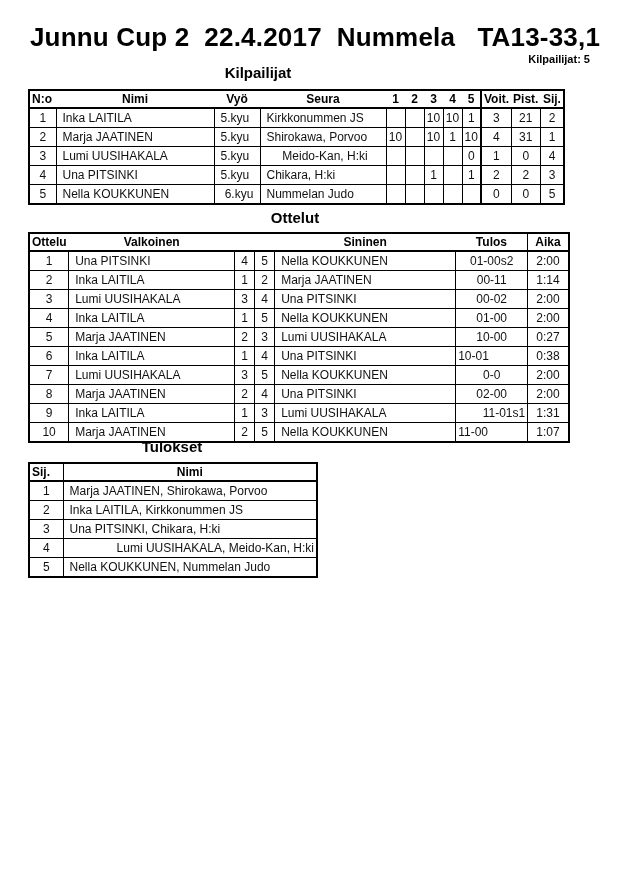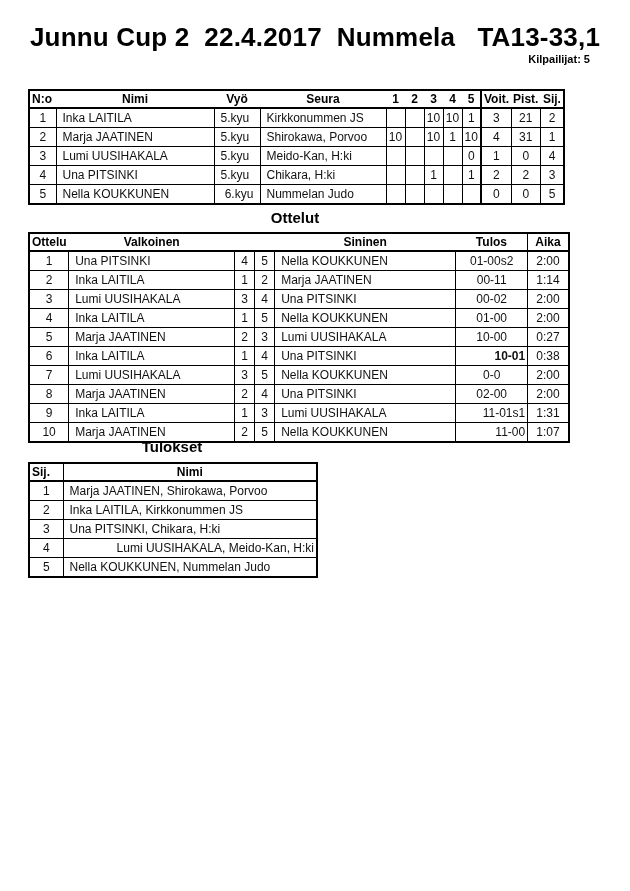--- a/index.html
+++ b/index.html
@@ -46,20 +46,21 @@
 </style>
 </head>
 <body>
 
 <div class="page">
 
   <div class="doc-title">Junnu Cup 2  22.4.2017  Nummela   TA13-33,1</div>
 
   <div class="participants-count">Kilpailijat: 5</div>
 
+  <div class="section-heading" id="heading-competitors">Kilpailijat</div>
 
   <table id="competitors-table">
       <colgroup>
         <col style="width: 27px;">
         <col style="width: 158px;">
         <col style="width: 46px;">
         <col style="width: 126px;">
         <col style="width: 19px;">
         <col style="width: 19px;">
         <col style="width: 19px;">
@@ -111,21 +112,21 @@
           <td style="text-align: center;">1</td>
           <td style="text-align: center;">10</td>
           <td style="text-align: center; border-left: 2px solid rgb(0, 0, 0);">4</td>
           <td style="text-align: center;">31</td>
           <td style="text-align: center;">1</td>
         </tr>
         <tr>
           <td style="text-align: center;">3</td>
           <td class="al" style="text-align: left;">Lumi UUSIHAKALA</td>
           <td class="al" style="text-align: left;">5.kyu</td>
-          <td class="al" style="text-align: left;">Meido-Kan, H:ki</td>
+          <td class="al" style="text-align: center;">Meido-Kan, H:ki</td>
           <td style="text-align: center;"></td>
           <td style="text-align: center;"></td>
           <td style="text-align: center;"></td>
           <td style="text-align: center;"></td>
           <td style="text-align: center;">0</td>
           <td style="text-align: center; border-left: 2px solid rgb(0, 0, 0);">1</td>
           <td style="text-align: center;">0</td>
           <td style="text-align: center;">4</td>
         </tr>
         <tr>
@@ -227,21 +228,21 @@
           <td class="al" style="text-align: left;">Lumi UUSIHAKALA</td>
           <td style="text-align: center;">10-00</td>
           <td style="text-align: center;">0:27</td>
         </tr>
         <tr>
           <td style="text-align: center;">6</td>
           <td class="al" style="text-align: left;">Inka LAITILA</td>
           <td style="text-align: center;">1</td>
           <td style="text-align: center;">4</td>
           <td class="al" style="text-align: left;">Una PITSINKI</td>
-          <td style="text-align: right; font-weight: bold;">10-01</td>
+          <td style="text-align: left;">10-01</td>
           <td style="text-align: center;">0:38</td>
         </tr>
         <tr>
           <td style="text-align: center;">7</td>
           <td class="al" style="text-align: left;">Lumi UUSIHAKALA</td>
           <td style="text-align: center;">3</td>
           <td style="text-align: center;">5</td>
           <td class="al" style="text-align: left;">Nella KOUKKUNEN</td>
           <td style="text-align: center;">0-0</td>
           <td style="text-align: center;">2:00</td>
@@ -263,21 +264,21 @@
           <td class="al" style="text-align: left;">Lumi UUSIHAKALA</td>
           <td style="text-align: right;">11-01s1</td>
           <td style="text-align: center;">1:31</td>
         </tr>
         <tr>
           <td style="text-align: center;">10</td>
           <td class="al" style="text-align: left;">Marja JAATINEN</td>
           <td style="text-align: center;">2</td>
           <td style="text-align: center;">5</td>
           <td class="al" style="text-align: left;">Nella KOUKKUNEN</td>
-          <td style="text-align: right;">11-00</td>
+          <td style="text-align: left;">11-00</td>
           <td style="text-align: center;">1:07</td>
         </tr>
       </tbody>
     </table>
 
   <div class="section-heading" id="heading-results">Tulokset</div>
 
   <table id="results-table">
       <colgroup>
         <col style="width: 34px;">

